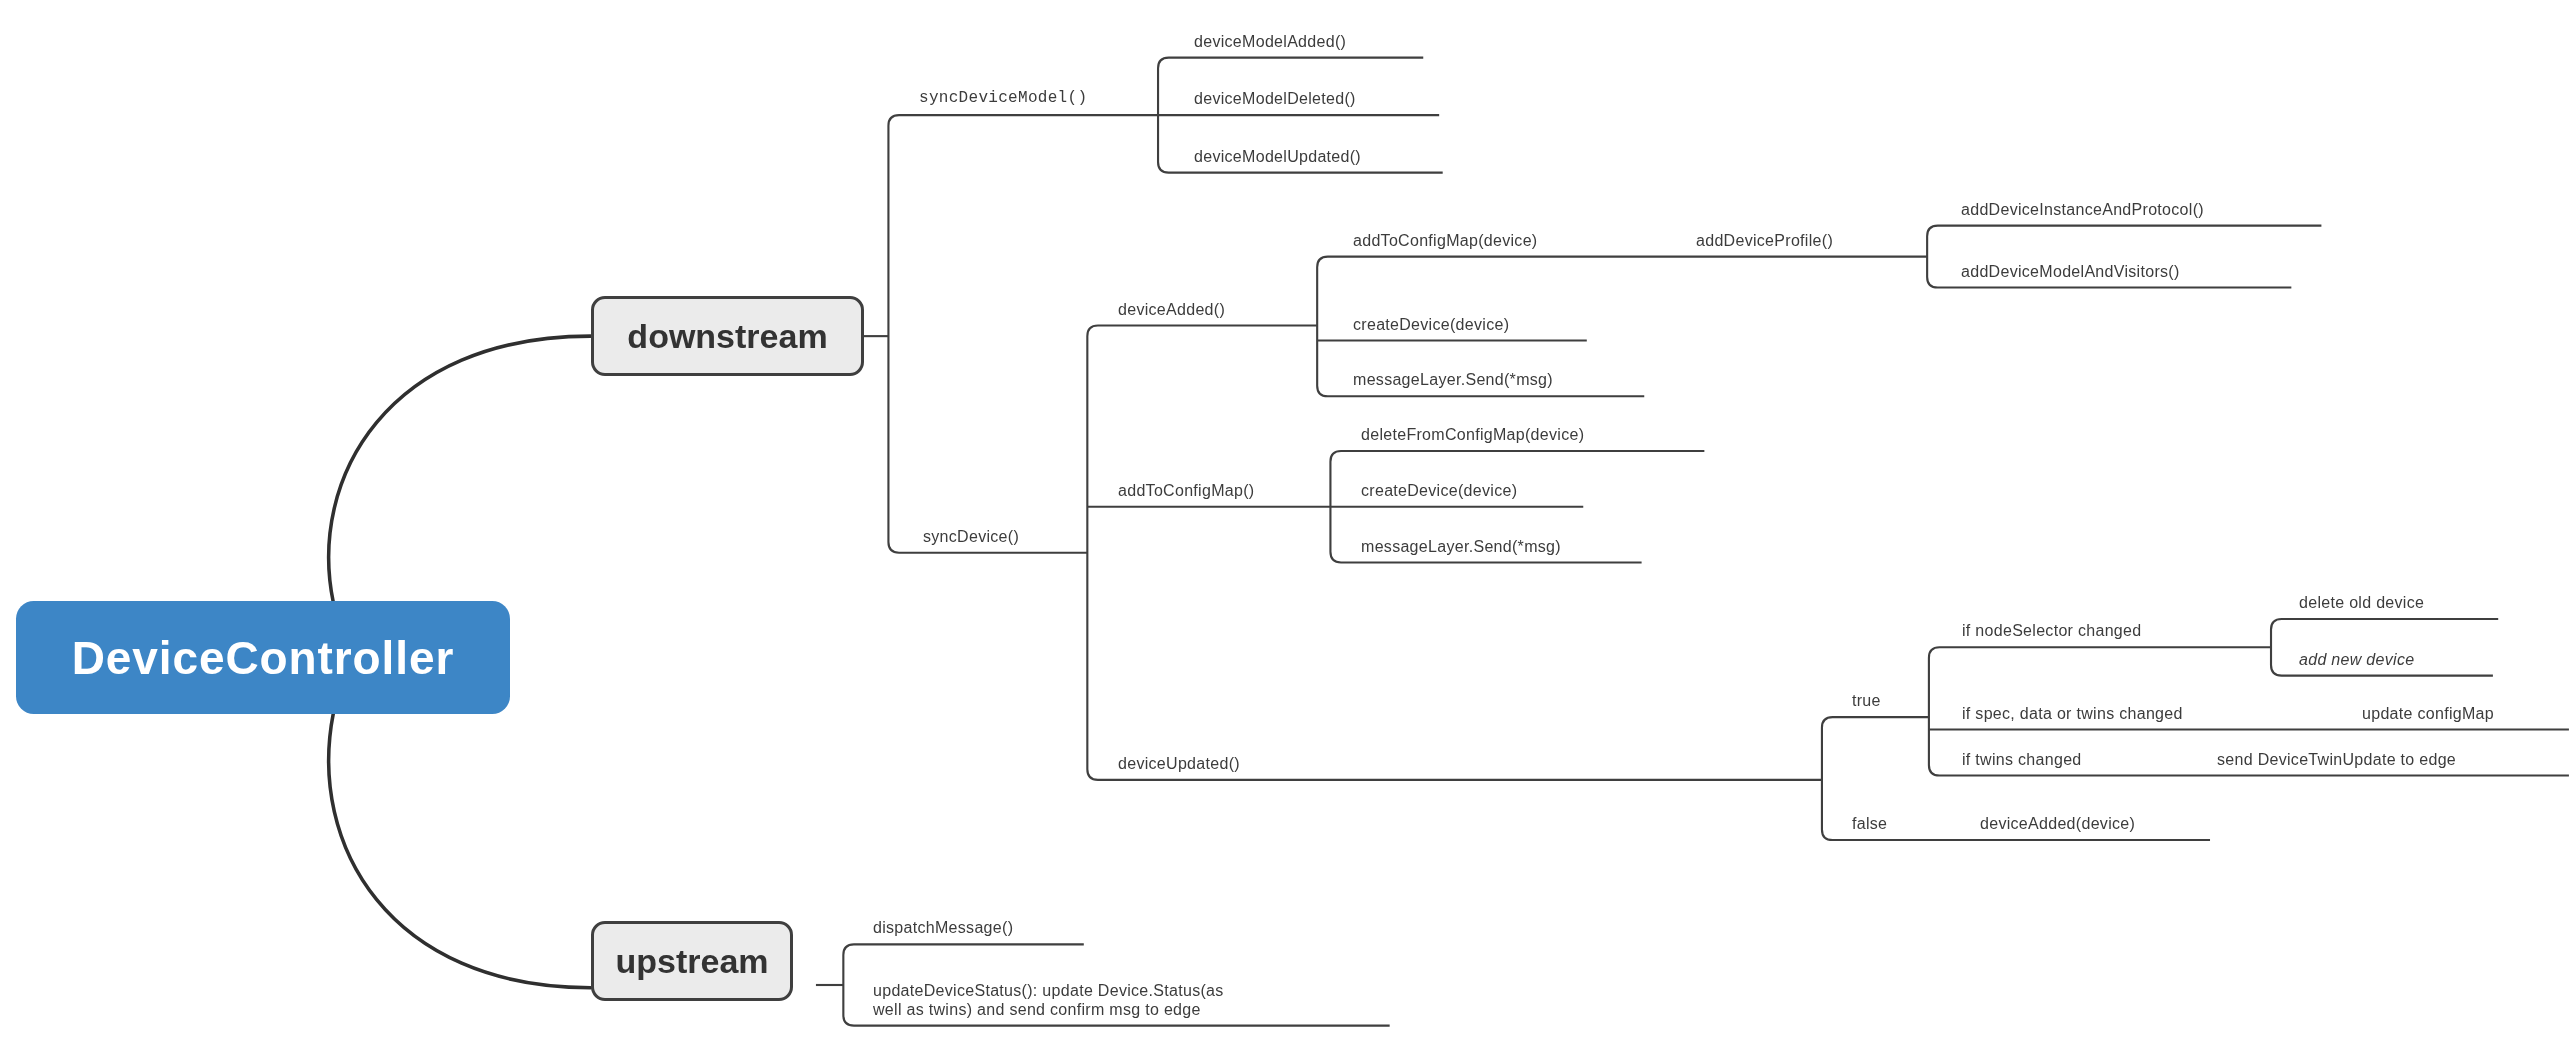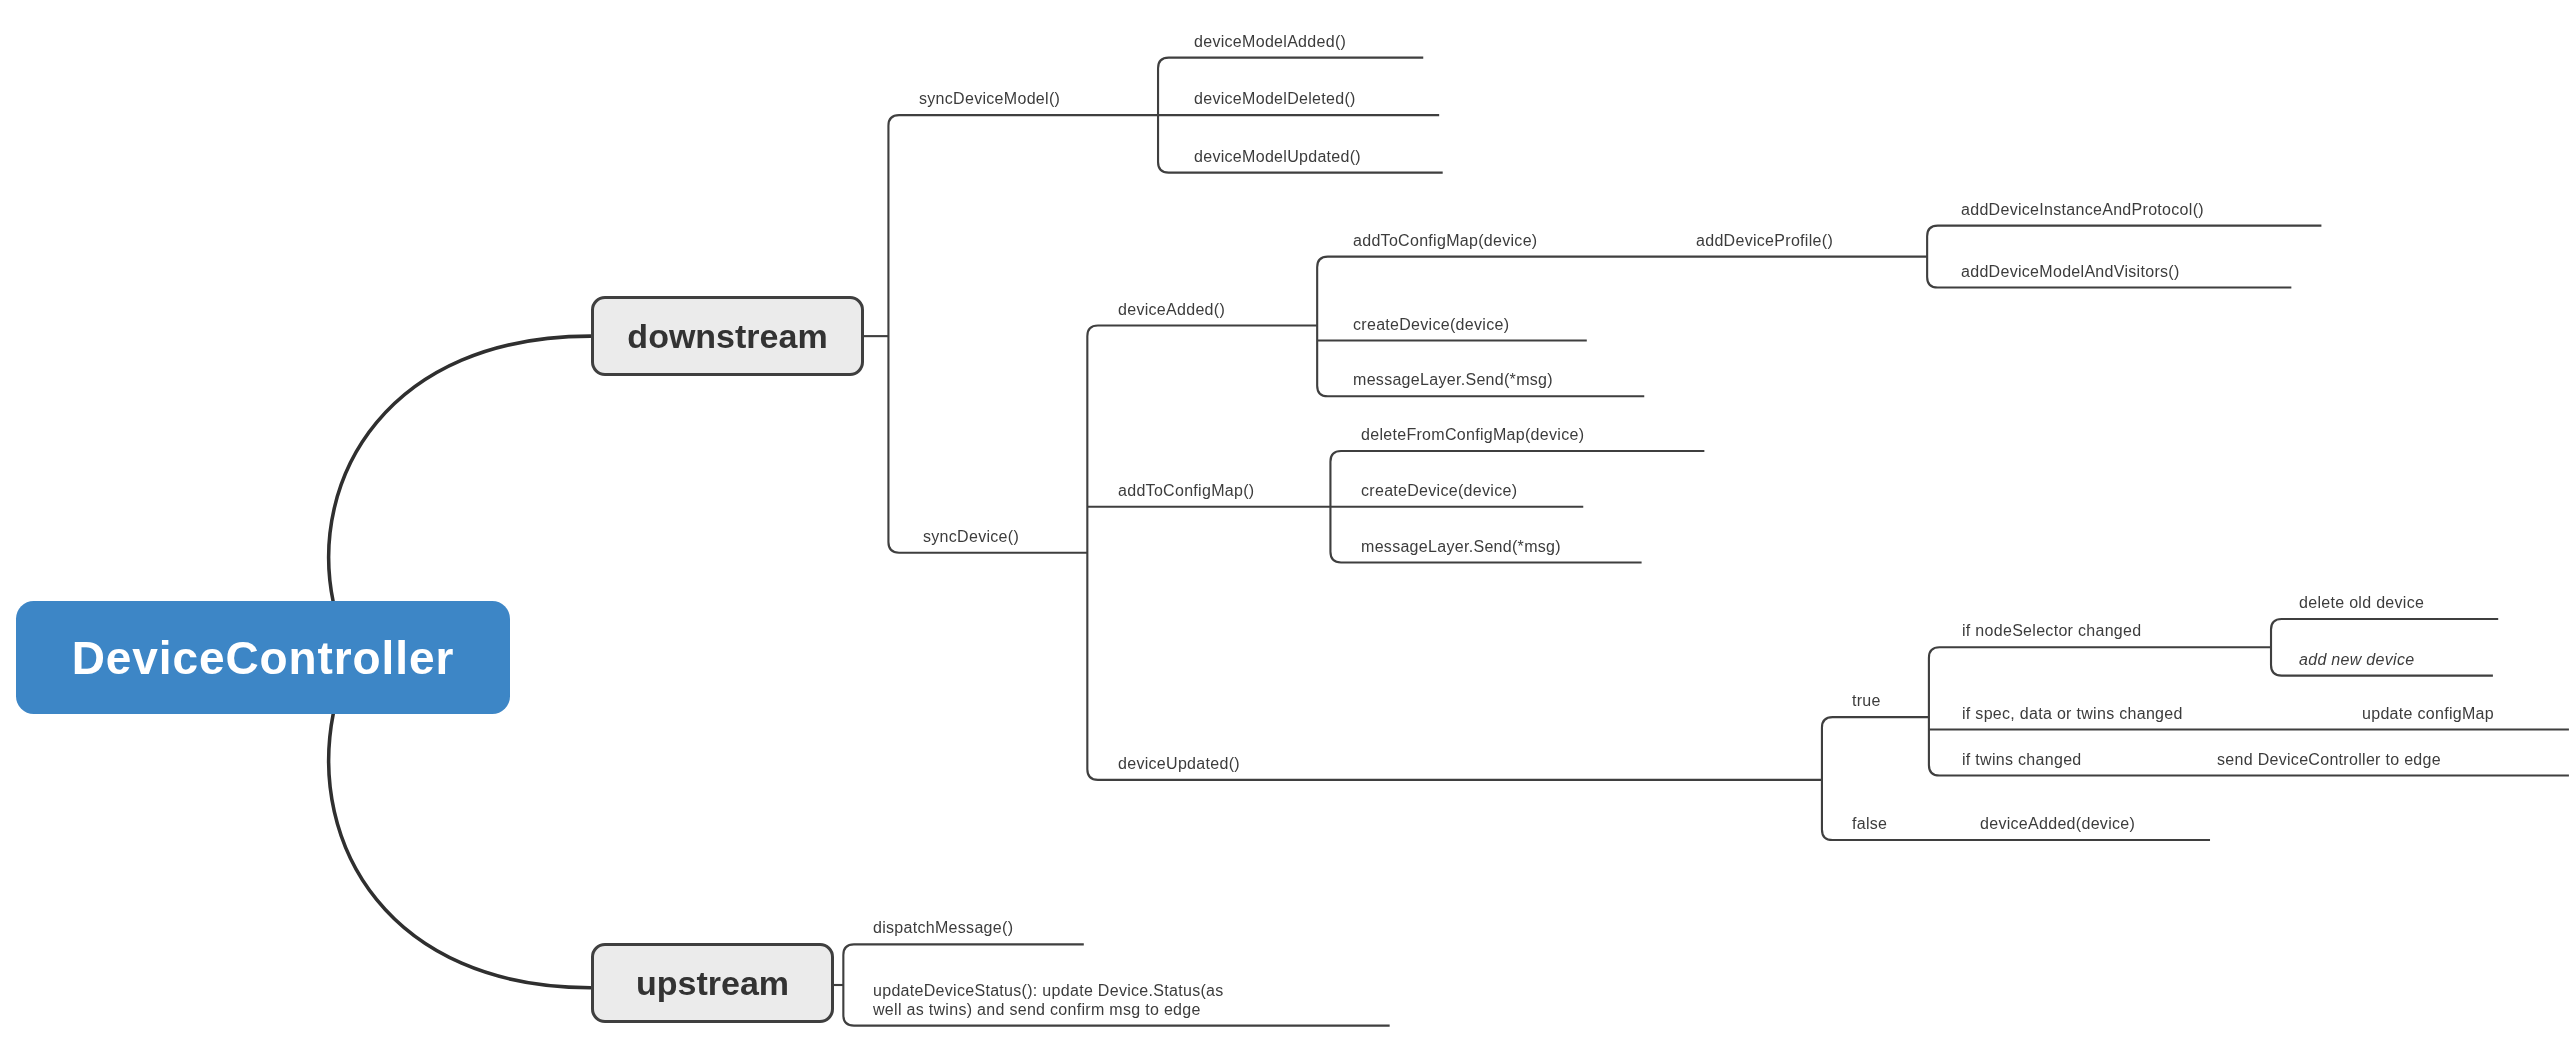--- a/index.html
+++ b/index.html
@@ -63,21 +63,21 @@
   }
   .node.branch {
     background: var(--branch-fill, #EBEBEB);
     border: 3.5px solid var(--line, #3F3F3F);
     border-radius: 14px;
     color: #333333;
     font-size: 34px;
     font-weight: bold;
   }
   .node.branch.downstream { left: 591px; top: 296px; width: 273px; height: 80px; }
-  .node.branch.upstream   { left: 591px; top: 943px; width: 243px; height: 80px; }
+  .node.branch.upstream   { left: 591px; top: 921px; width: 202px; height: 80px; }
 </style>
 </head>
 <body>
 
 <div class="canvas">
 
   <svg class="wires" viewBox="0 0 2914 1202" aria-hidden="true">
 
     <path class="curve" d="M 377 681 C 348 540 440 380 668 380"></path>
     <path class="curve" d="M 377 807 C 348 955 440 1117 668 1117"></path>
@@ -108,21 +108,21 @@
 
     <path d="M 2826 700 H 2581 Q 2569 700 2569 712 V 752 Q 2569 764 2581 764 H 2820"></path>
 
     <path d="M 1226 1068 H 966 Q 954 1068 954 1080 V 1148 Q 954 1160 966 1160 H 1572"></path>
   </svg>
 
   <div class="node root">DeviceController</div>
   <div class="node branch downstream">downstream</div>
   <div class="node branch upstream">upstream</div>
 
-  <div class="topic" style="left:919px; bottom:955px;">syncDeviceModel()</div>
+  <div class="topic" style="left:919px; bottom:955px;font-family:Liberation Mono, monospace;">syncDeviceModel()</div>
   <div class="topic" style="left:1194px; bottom:1012px;">deviceModelAdded()</div>
   <div class="topic" style="left:1194px; bottom:955px;">deviceModelDeleted()</div>
   <div class="topic" style="left:1194px; bottom:897px;">deviceModelUpdated()</div>
 
   <div class="topic" style="left:923px; bottom:517px;">syncDevice()</div>
 
   <div class="topic" style="left:1118px; bottom:744px;">deviceAdded()</div>
   <div class="topic" style="left:1353px; bottom:813px;">addToConfigMap(device)</div>
   <div class="topic" style="left:1696px; bottom:813px;">addDeviceProfile()</div>
   <div class="topic" style="left:1961px; bottom:844px;">addDeviceInstanceAndProtocol()</div>
@@ -137,21 +137,21 @@
 
   <div class="topic" style="left:1118px; bottom:290px;">deviceUpdated()</div>
 
   <div class="topic" style="left:1852px; bottom:353px;">true</div>
   <div class="topic" style="left:1962px; bottom:423px;">if nodeSelector changed</div>
   <div class="topic" style="left:2299px; bottom:451px;">delete old device</div>
   <div class="topic" style="left:2299px; bottom:394px;font-style:italic;">add new device</div>
   <div class="topic" style="left:1962px; bottom:340px;">if spec, data or twins changed</div>
   <div class="topic" style="left:2362px; bottom:340px;">update configMap</div>
   <div class="topic" style="left:1962px; bottom:294px;">if twins changed</div>
-  <div class="topic" style="left:2217px; bottom:294px;">send DeviceController to edge</div>
+  <div class="topic" style="left:2217px; bottom:294px;">send DeviceTwinUpdate to edge</div>
   <div class="topic" style="left:1852px; bottom:230px;">false</div>
   <div class="topic" style="left:1980px; bottom:230px;">deviceAdded(device)</div>
 
   <div class="topic" style="left:873px; bottom:126px;">dispatchMessage()</div>
   <div class="topic wrap" style="left:873px; bottom:44px;">updateDeviceStatus(): update Device.Status(as
 well as twins) and send confirm msg to edge</div>
 
 </div>
 
 

